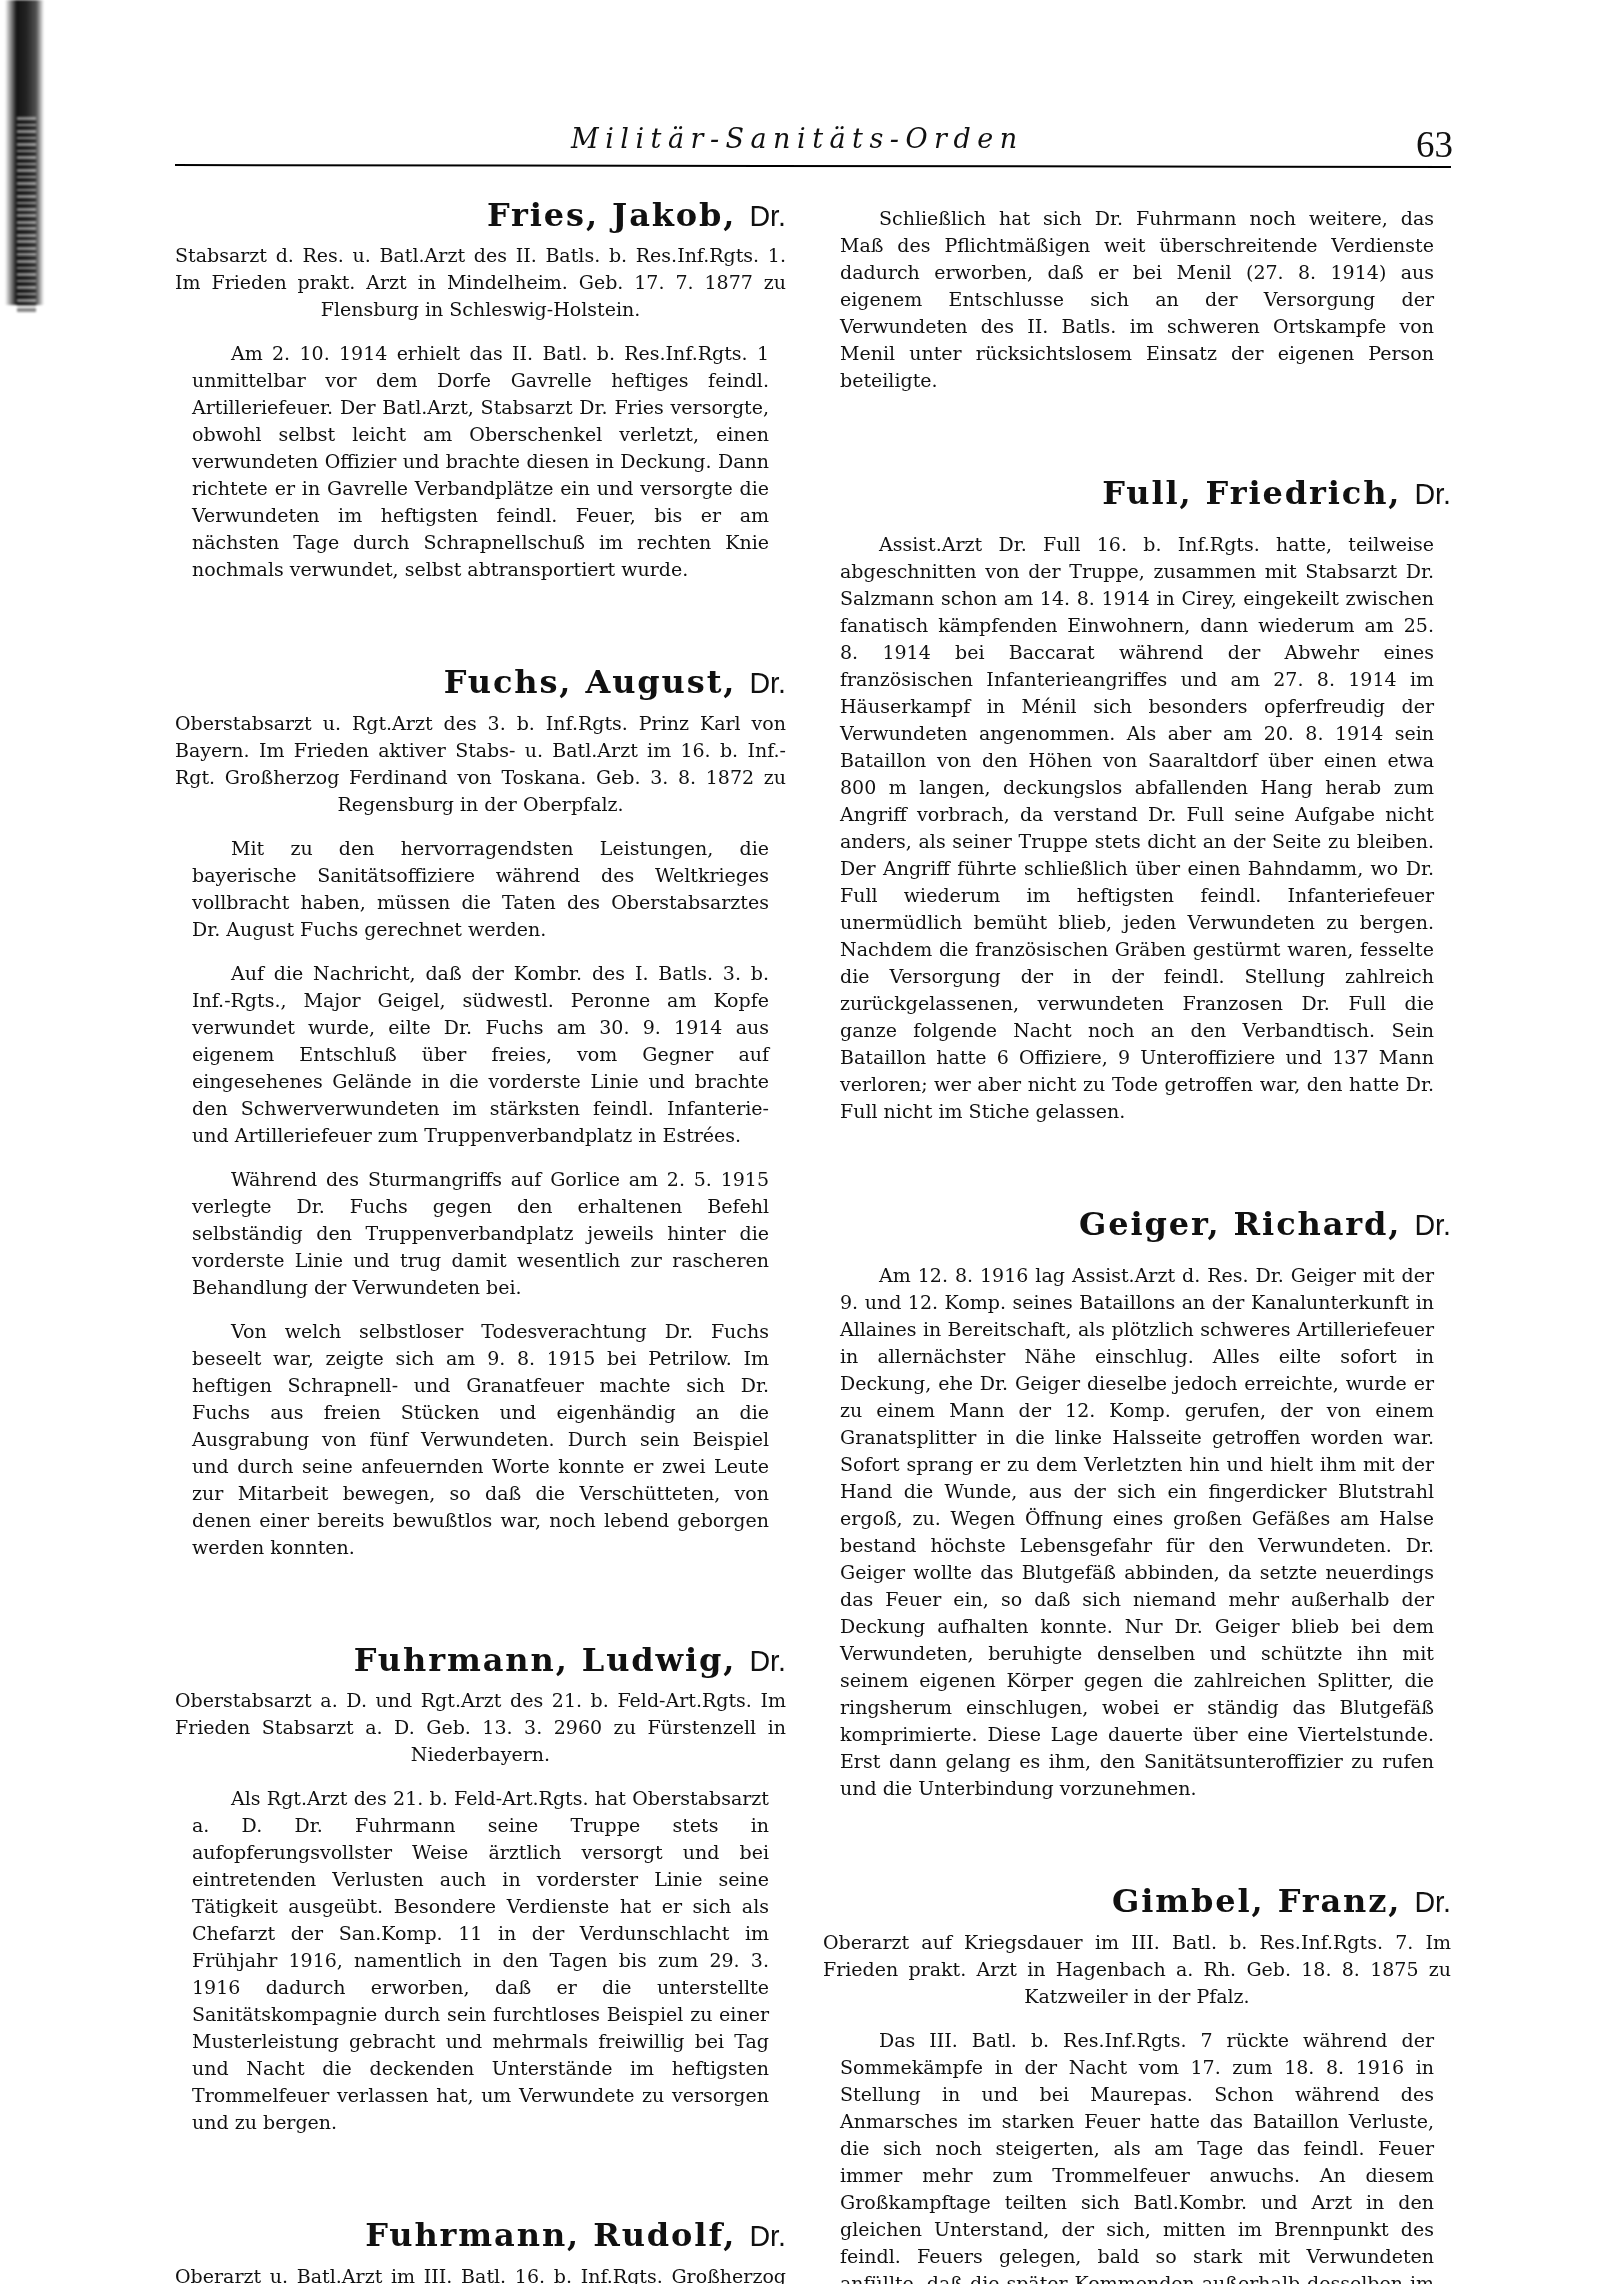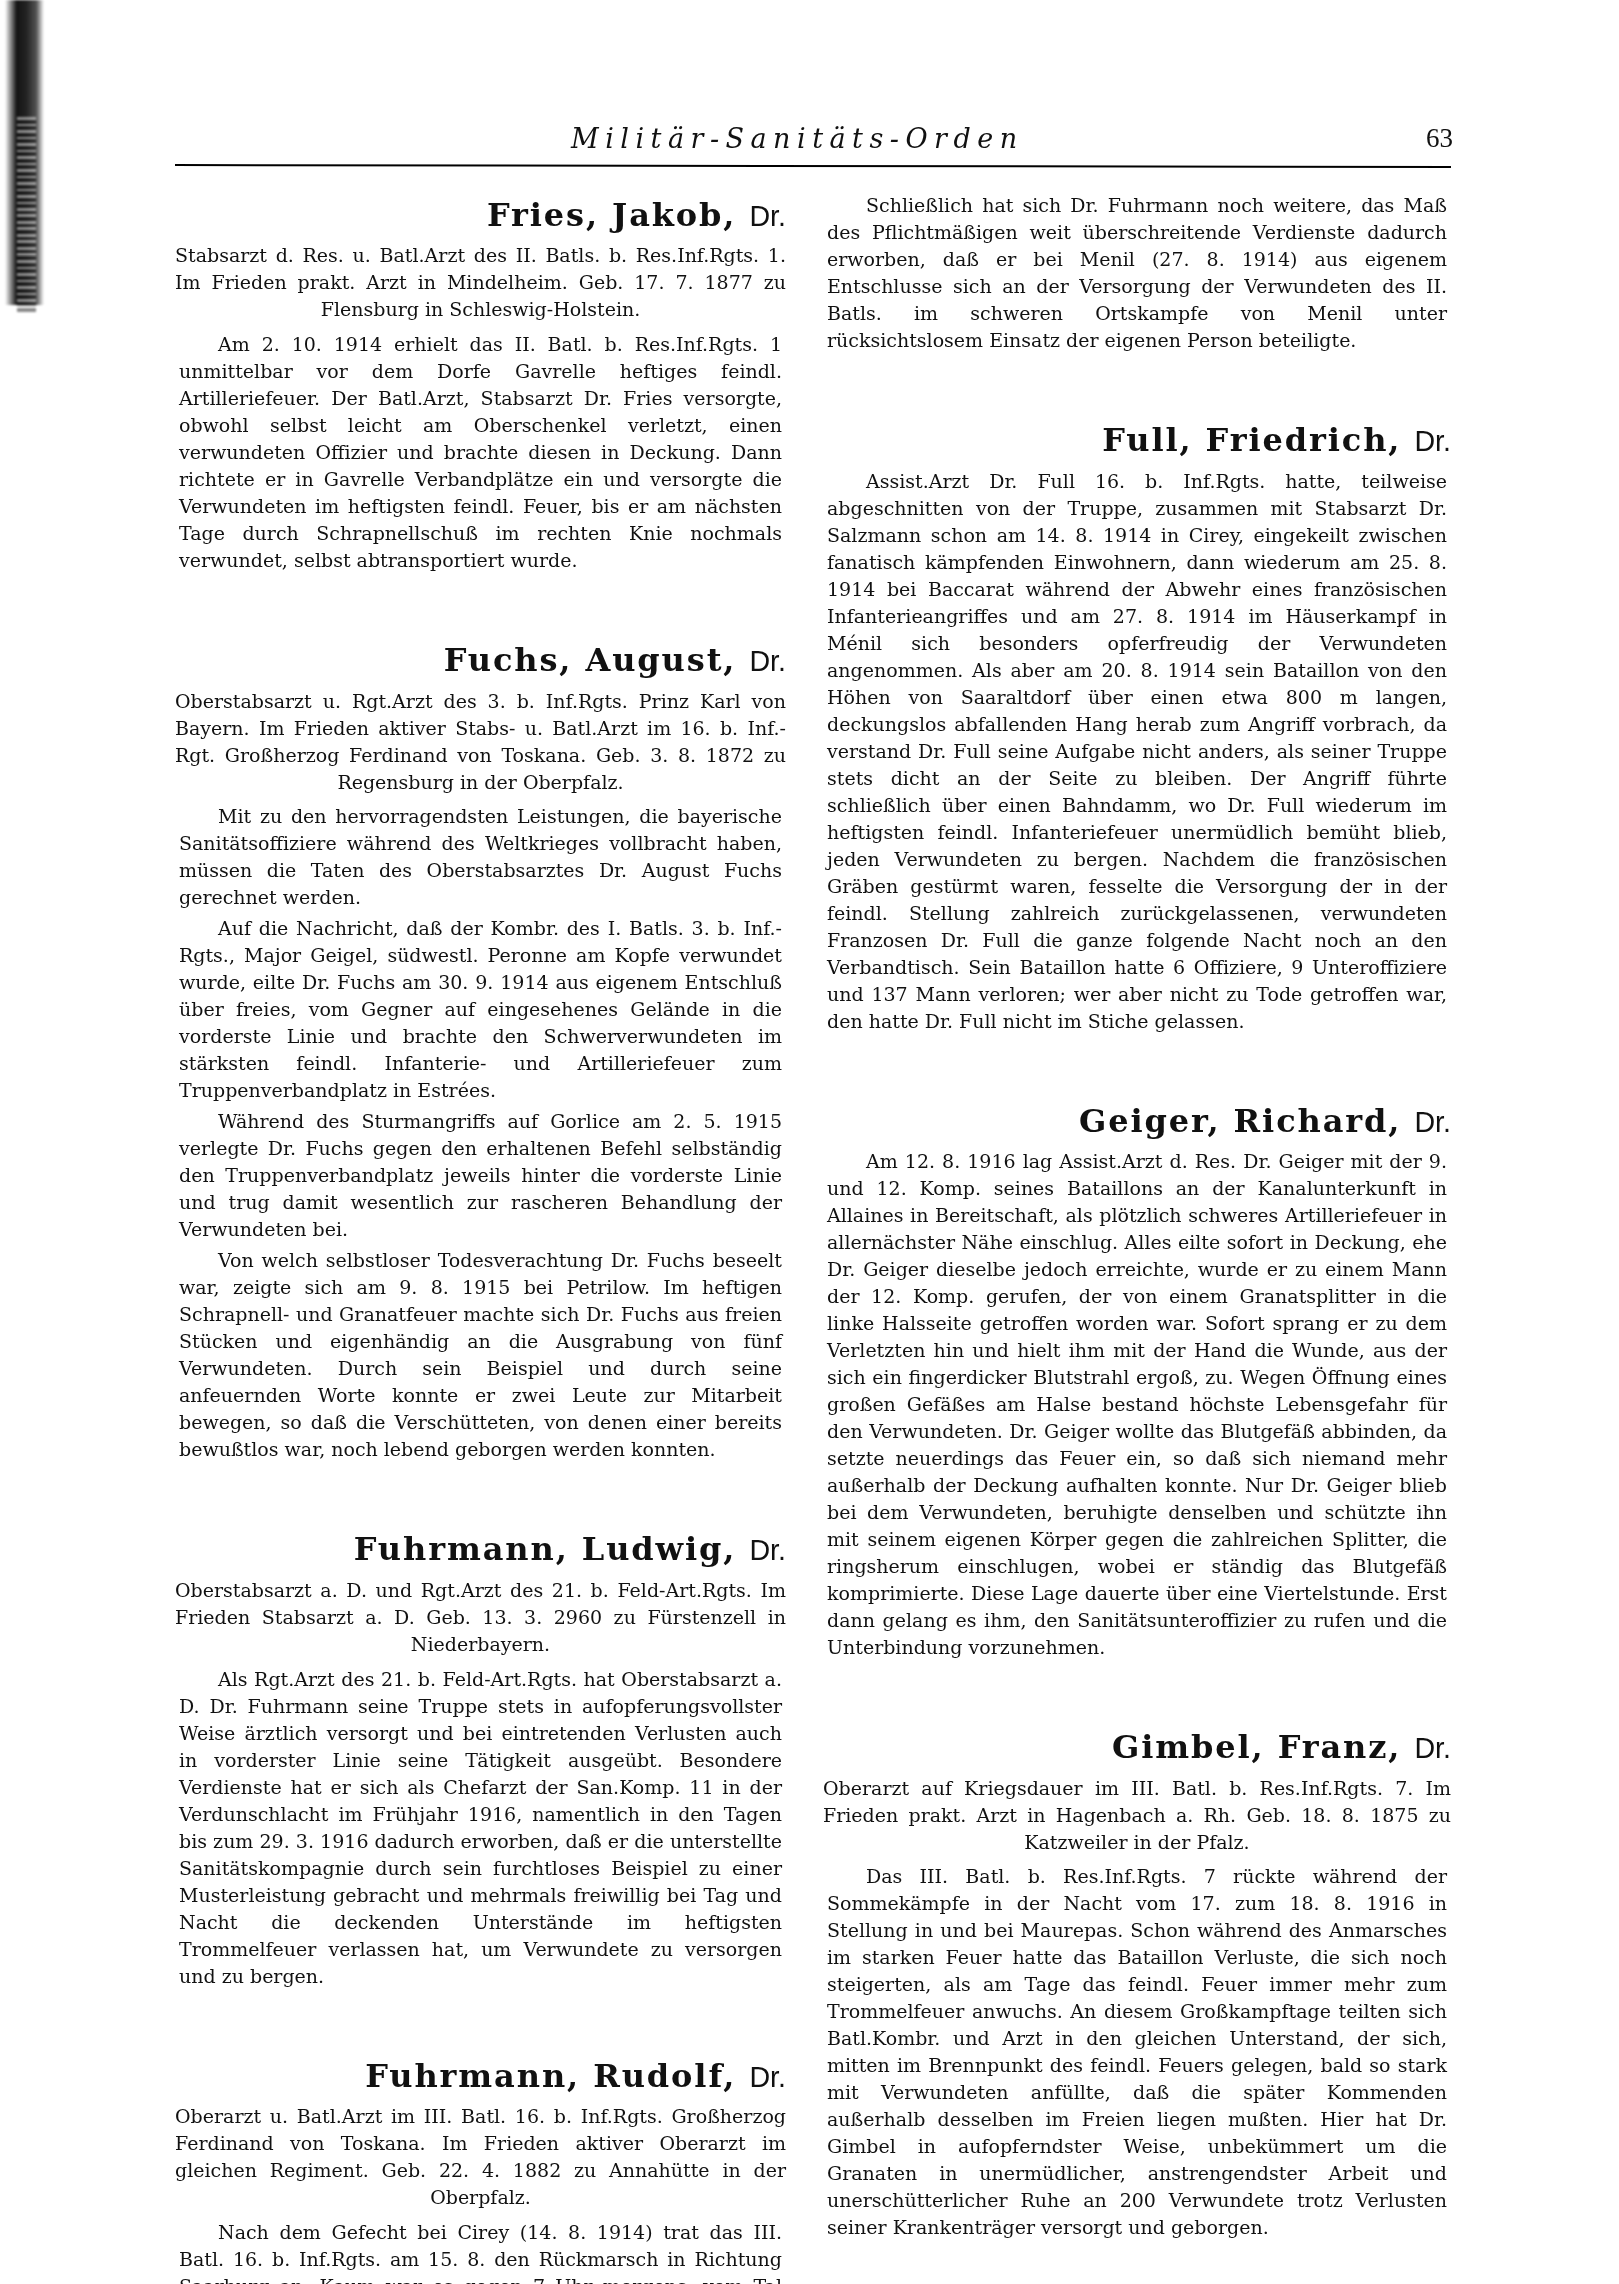--- a/index.html
+++ b/index.html
@@ -6,33 +6,33 @@
   body { width:1620px; height:2284px; position:relative; overflow:hidden;
          font-family:"DejaVu Serif", serif; color:#111; }
   .scan-edge { position:absolute; left:5.2px; top:0; width:39px; height:305px;
                background:linear-gradient(90deg,#fff 0%,#000 30%,#111 55%,#444 80%,#fff 100%);
                opacity:.92; filter:blur(1px); }
   .scan-edge::after { content:""; position:absolute; left:11.7px; top:117px; width:19.5px; height:195px;
                       background:repeating-linear-gradient(0deg,#000 0 3.9px,#fff 3.9px 6.5px); opacity:.5; }
   .header { position:absolute; left:571px; top:123px; width:882px; height:45px; }
   .running-title { position:absolute; left:0; top:0; font-size:27px; letter-spacing:6.5px;
                    font-family:"DejaVu Serif", serif; font-style:italic;text-align:center; }
-  .page-number { position:absolute; right:0; top:0; font-size:27px; font-family:"Liberation Serif", serif; }
+  .page-number { position:absolute; right:0; top:0; font-size:37px; font-family:"Liberation Serif", serif; }
   .header-rule { position:absolute; left:175px; top:165px; width:1276px; height:0;
                  border-top:2.6px solid #000; transform:rotate(0.08deg); }
   .column { position:absolute; top:188px; font-size:19px; line-height:27px;
             text-align:justify; font-family:"DejaVu Serif", serif; }
   .col-left { left:175px; width:611px; }
   .col-right { left:823px; width:628px; top:188px; }
   .entry { margin:0; }
   .entry-name { text-align:right; font-size:32px; line-height:39px; font-weight:bold;
                 margin:18px 0 6.5px 0; letter-spacing:1.9px; }
   .entry-name .dr { font-weight:normal; font-family:"Liberation Sans", sans-serif; font-size:28.6px; letter-spacing:0; }
   .entry-bio { text-align:justify; text-align-last:center; margin:0 0 7.8px 0; }
-  .entry-para { text-indent:39px; margin:4px; hyphens:manual; }
+  .entry-para { text-indent:39px; margin:17px; hyphens:manual; }
   .spacer-lg { height:45px; }
 </style>
 </head>
 <body>
 
 <div class="scan-edge"></div>
 
 <div class="header">
   <span class="running-title">Militär-Sanitäts-Orden</span>
   <span class="page-number">63</span>

